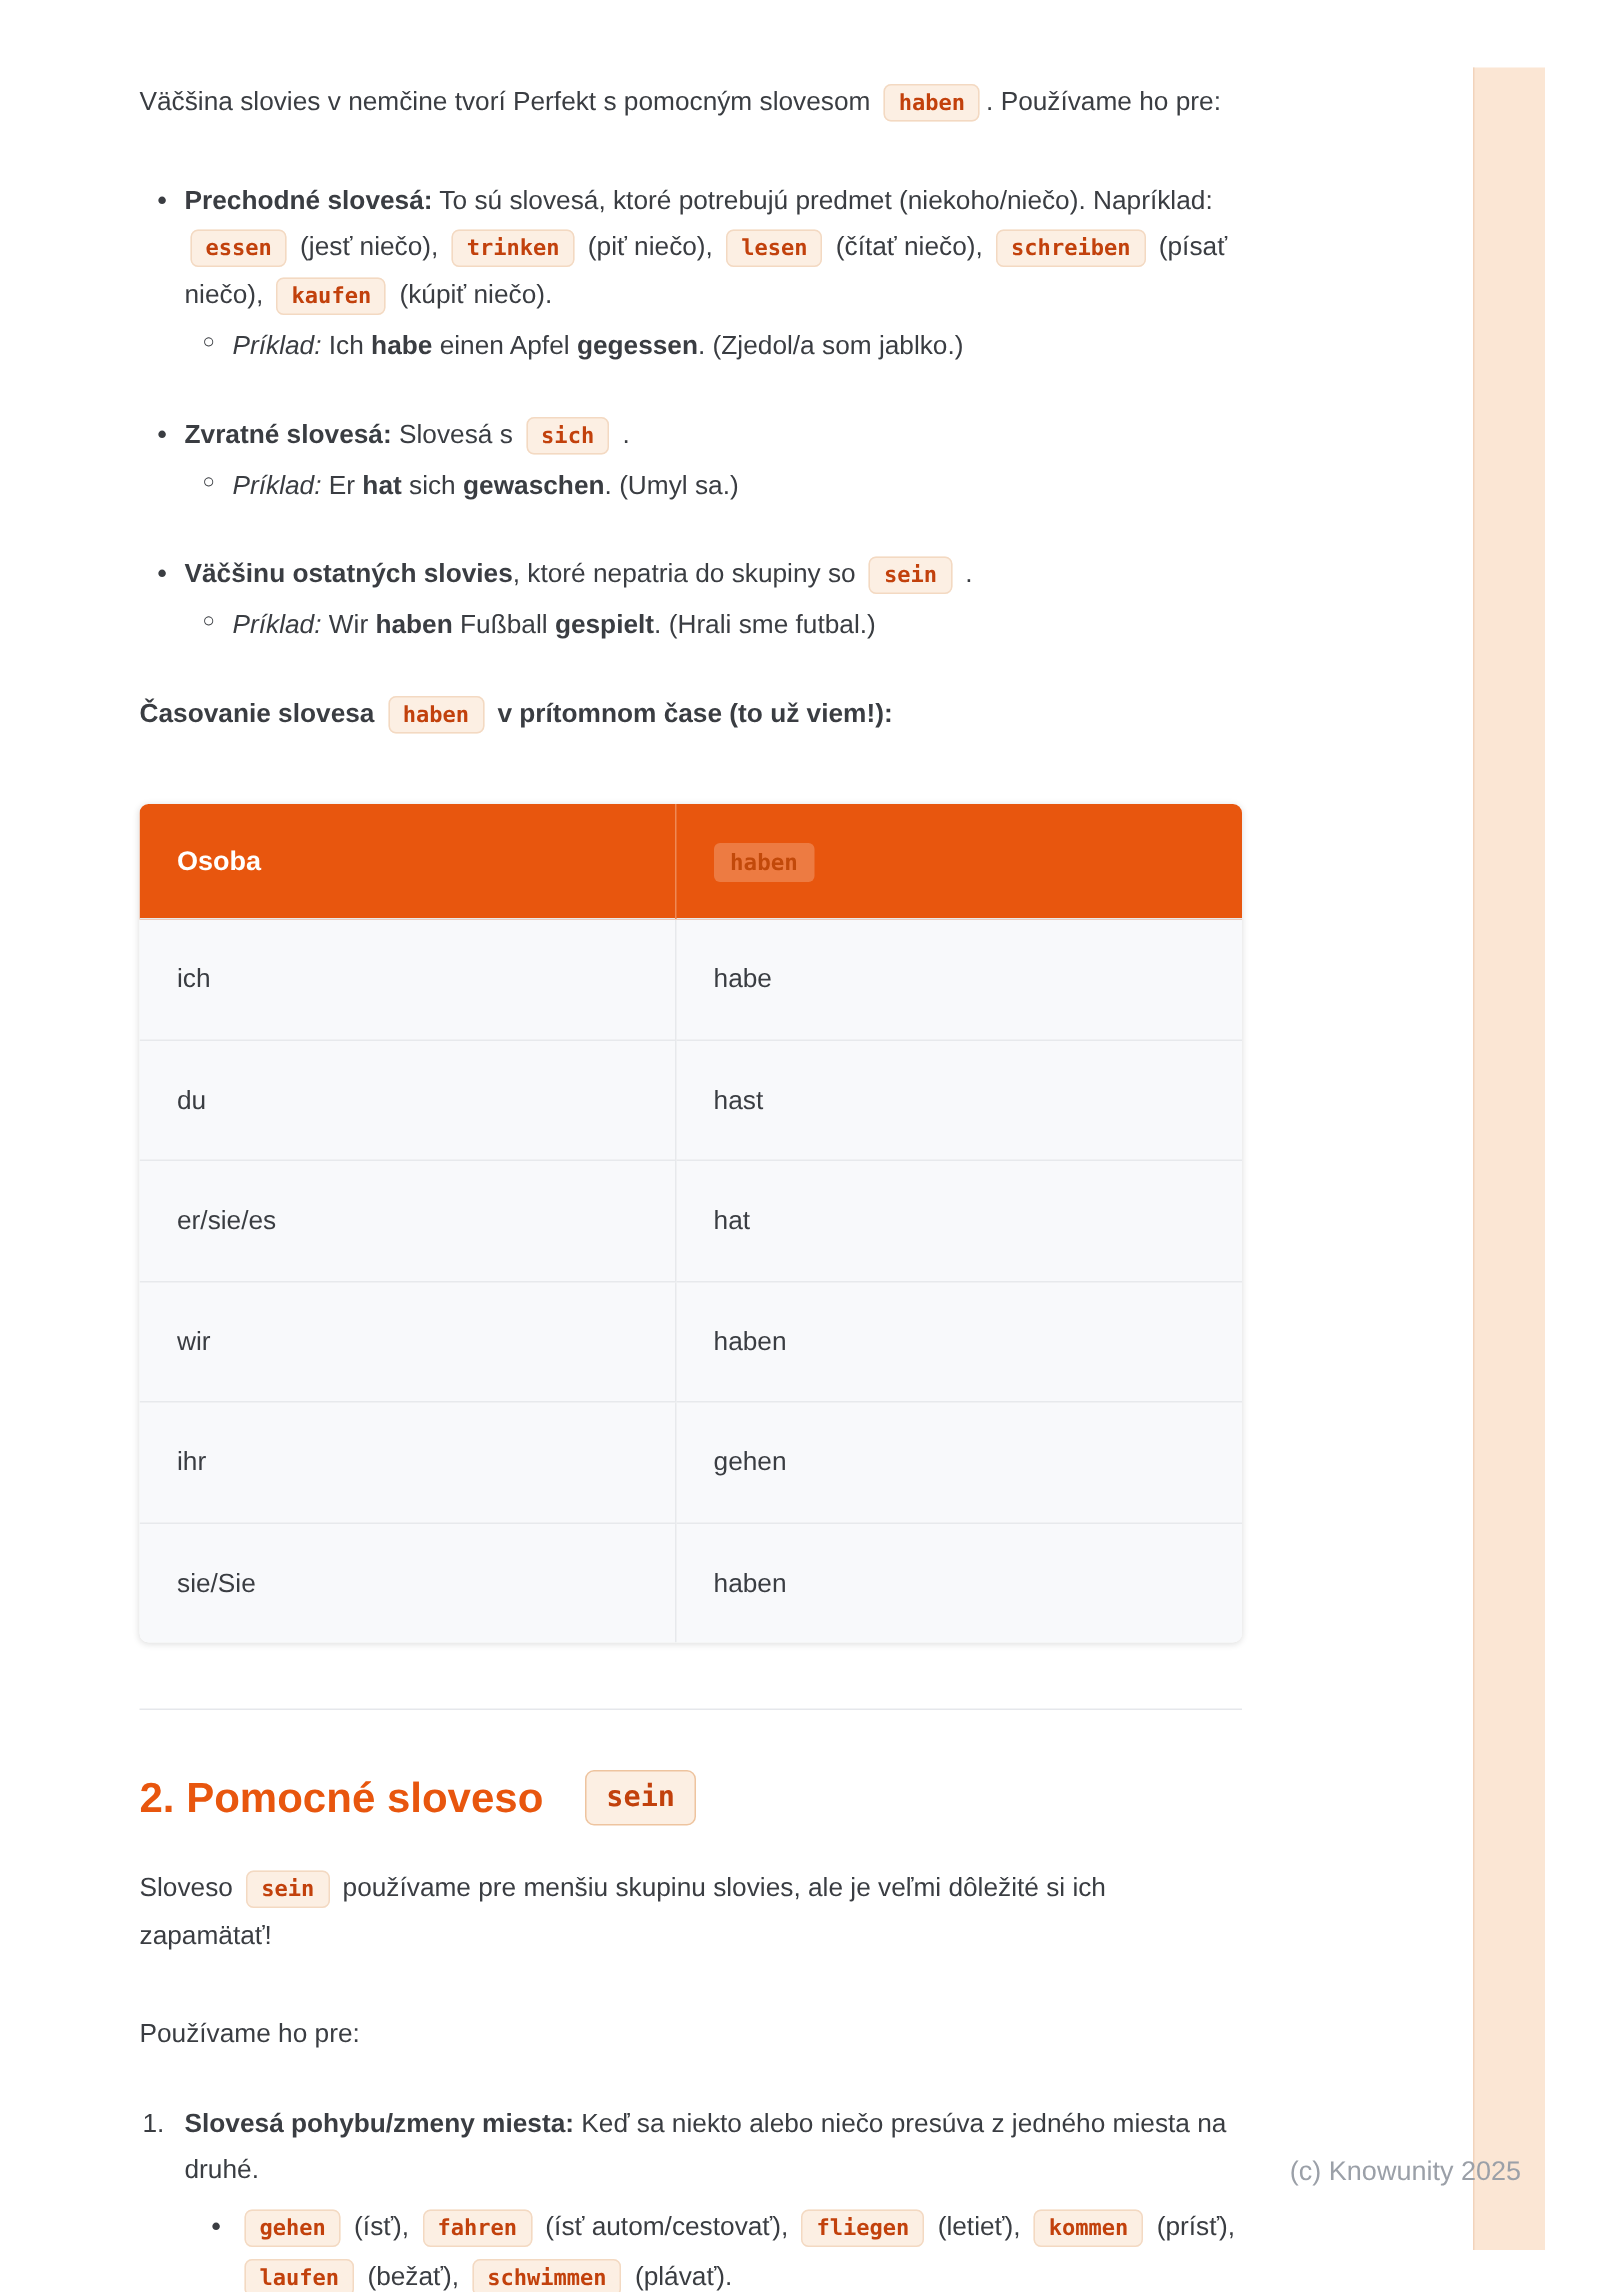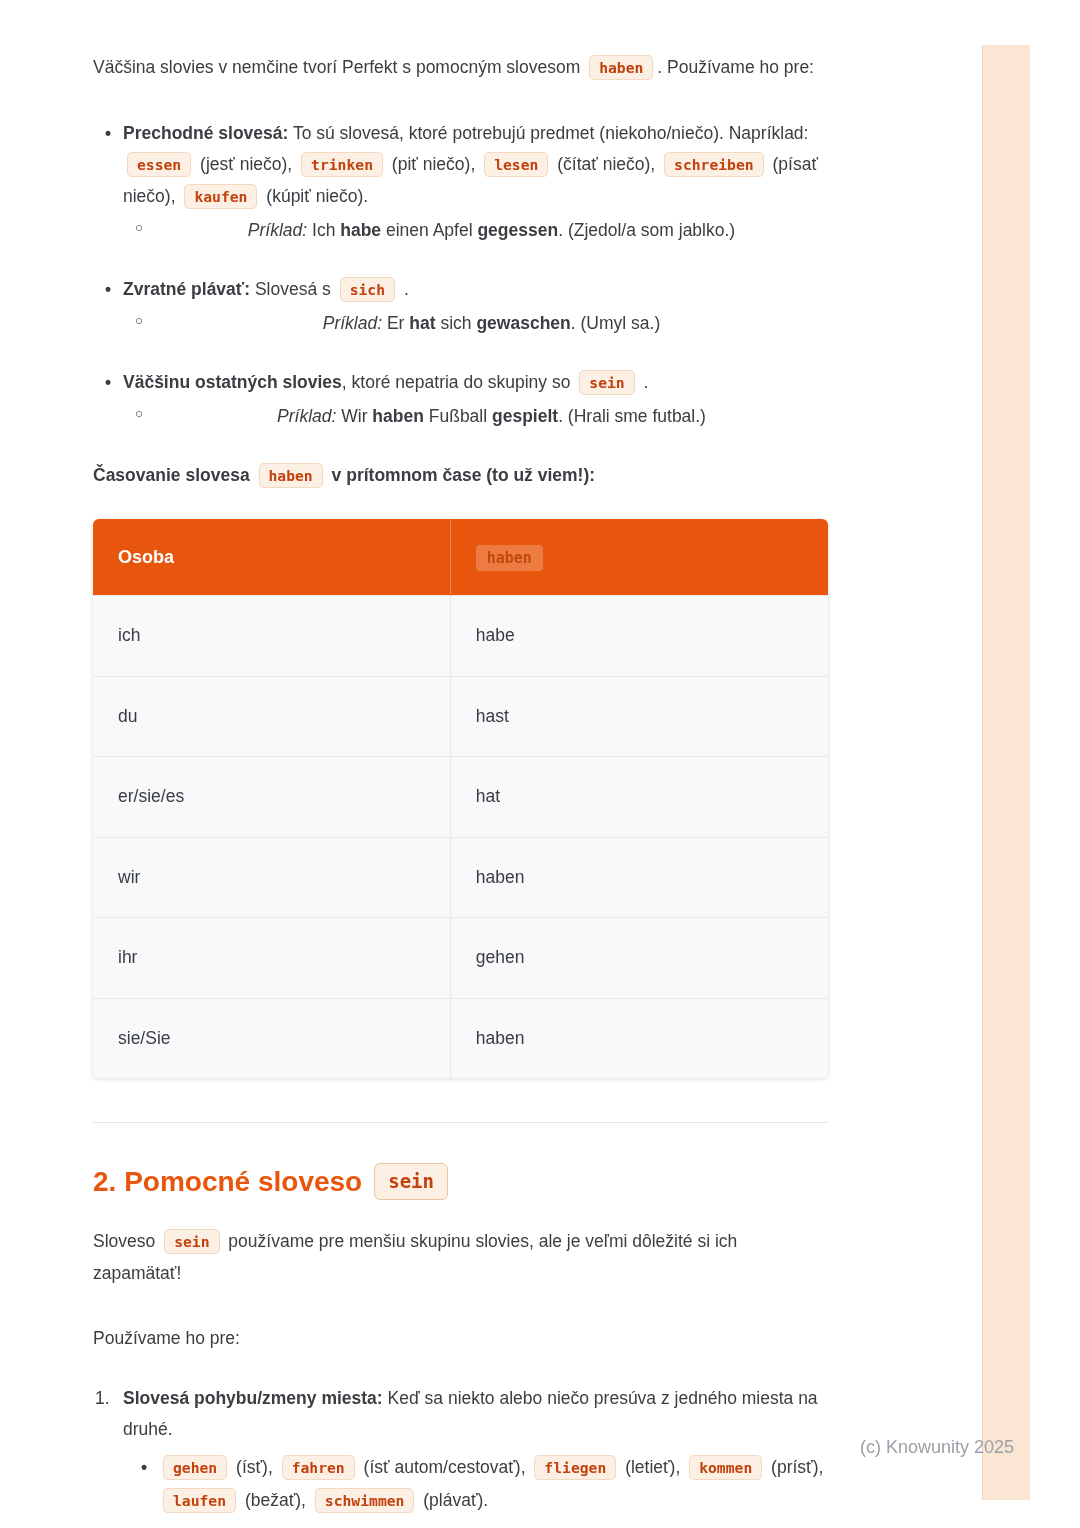--- a/index.html
+++ b/index.html
@@ -32,27 +32,27 @@
     margin:0 4px;
     white-space:nowrap;
   }
   em { font-style:italic; }
   strong { font-weight:bold; }
 
   ul.bullets { list-style:none; margin:0 0 20px 0; }
   ul.bullets > li { position:relative; padding-left:30px; margin-bottom:27px; }
   ul.bullets > li::before { content:"•"; position:absolute; left:12px; top:0; font-weight:bold; }
   ul.sub { list-style:none; margin-top:3px; }
-  ul.sub > li { position:relative; padding-left:32px;text-align:center; }
+  ul.sub > li { position:relative; padding-left:32px; }
   ul.sub > li::before { content:"○"; position:absolute; left:12px; top:1px; font-size:0.78em; }
 
   .conj-title { margin:10px 0 0 0; }
 
   .table-wrap {
-    margin-top:28px;
+    margin-top:45px;
     border-radius:6px; overflow:hidden;
     box-shadow:0 1px 5px rgba(0,0,0,0.14);
   }
   table { width:100%; border-collapse:collapse; background:var(--table-row-bg,#f8f9fb); }
   thead th {
     background:var(--accent,#e8560e); color:#fff;
     text-align:left; font-weight:bold; font-size:18px;
     padding:22px 25px;
   }
   thead th + th { border-left:1px solid rgba(255,255,255,0.3); }
@@ -68,21 +68,21 @@
     color:#c2490a;
     background:rgba(255,255,255,0.22);
     border-radius:4px;
     padding:4px 11px;
   }
   hr.divider { border:none; border-top:1px solid #e5e7eb; margin:44px 0 40px 0; }
 
   h2.section-heading {
     color:var(--accent,#e8560e);
     font-size:28px; font-weight:bold; line-height:1.3;
-    display:flex; align-items:center; gap:4px;
+    display:flex; align-items:center; gap:20px;
     margin:0 0 26px 0;
   }
   h2.section-heading .code-lg {
     font-size:19px; padding:5px 13px; border-radius:6px;
     border:1.5px solid #eec49f; margin-left:8px;
   }
 
   ol.numbered { list-style:none; margin-top:-6px; }
   ol.numbered > li { position:relative; padding-left:30px; }
   ol.numbered > li .num-marker { position:absolute; left:2px; top:0; }
@@ -105,21 +105,21 @@
   <p class="para">Väčšina slovies v nemčine tvorí Perfekt s pomocným slovesom <span class="code">haben</span>. Používame ho pre:</p>
 
   <ul class="bullets">
     <li>
       <div><strong>Prechodné slovesá:</strong> To sú slovesá, ktoré potrebujú predmet (niekoho/niečo). Napríklad: <span class="code">essen</span> (jesť niečo), <span class="code">trinken</span> (piť niečo), <span class="code">lesen</span> (čítať niečo), <span class="code">schreiben</span> (písať niečo), <span class="code">kaufen</span> (kúpiť niečo).</div>
       <ul class="sub">
         <li><em>Príklad:</em> Ich <strong>habe</strong> einen Apfel <strong>gegessen</strong>. (Zjedol/a som jablko.)</li>
       </ul>
     </li>
     <li>
-      <div><strong>Zvratné plávať:</strong> Slovesá s <span class="code">sich</span> .</div>
+      <div><strong>Zvratné slovesá:</strong> Slovesá s <span class="code">sich</span> .</div>
       <ul class="sub">
         <li><em>Príklad:</em> Er <strong>hat</strong> sich <strong>gewaschen</strong>. (Umyl sa.)</li>
       </ul>
     </li>
     <li>
       <div><strong>Väčšinu ostatných slovies</strong>, ktoré nepatria do skupiny so <span class="code">sein</span> .</div>
       <ul class="sub">
         <li><em>Príklad:</em> Wir <strong>haben</strong> Fußball <strong>gespielt</strong>. (Hrali sme futbal.)</li>
       </ul>
     </li>

